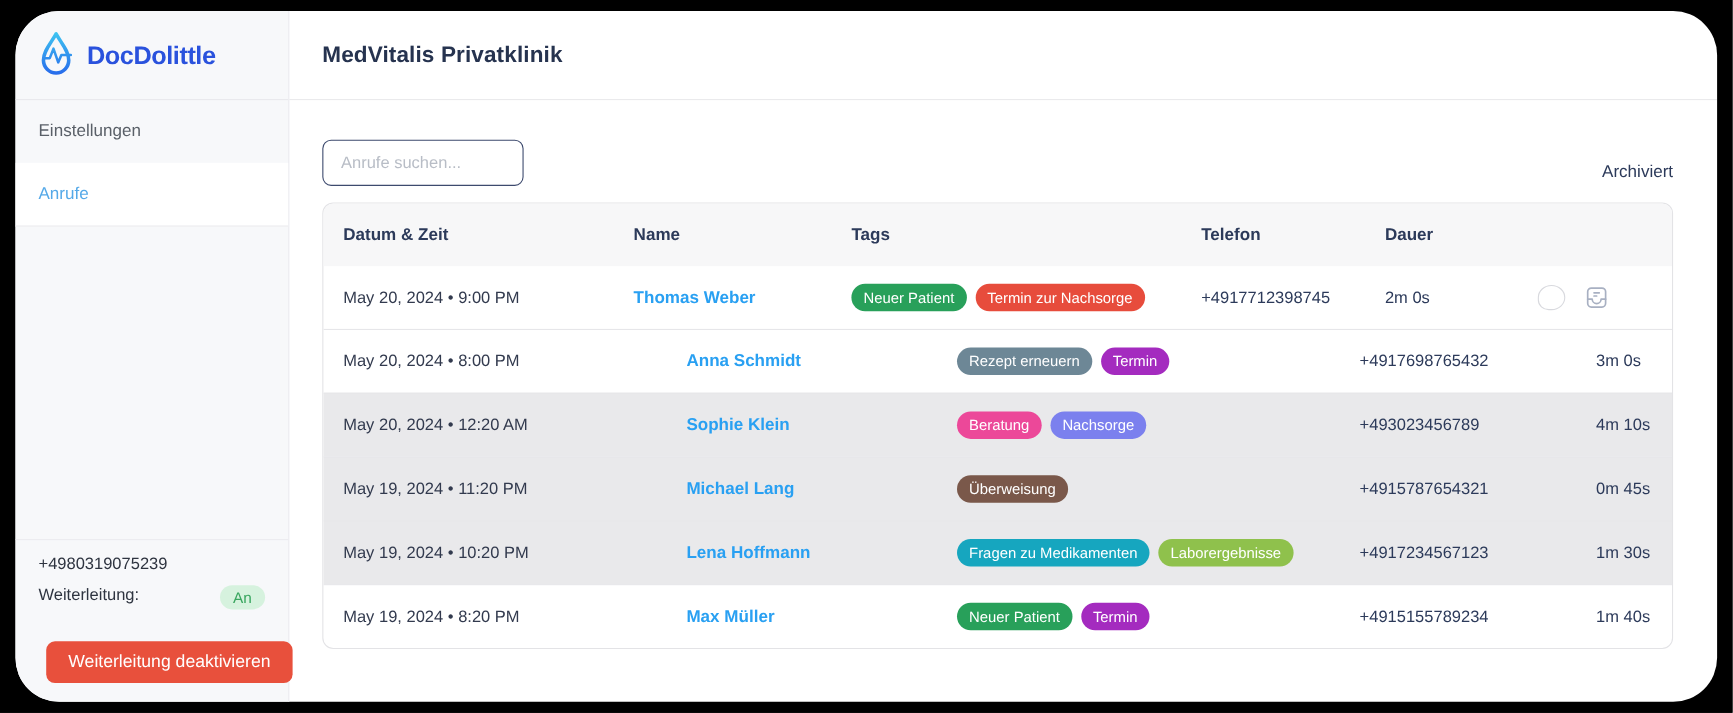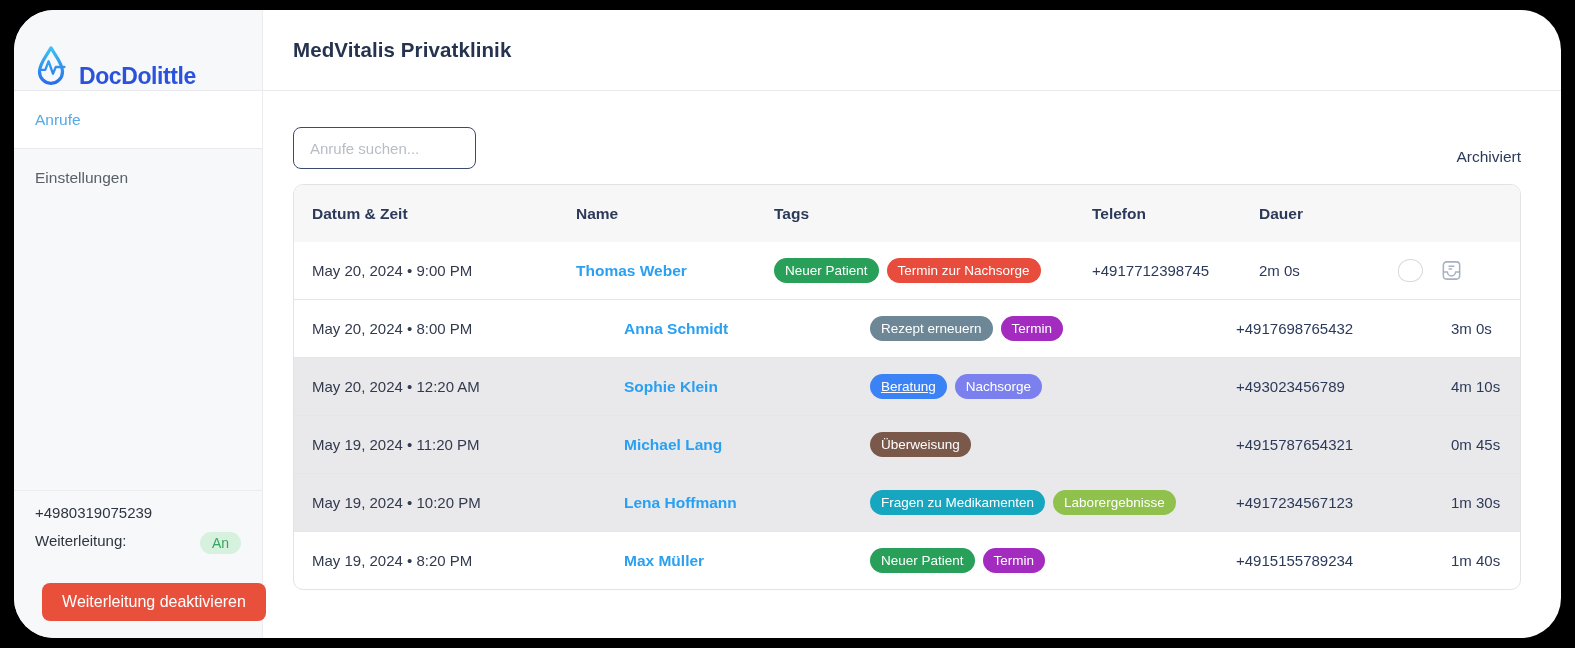--- a/index.html
+++ b/index.html
@@ -2,21 +2,21 @@
 <html><head>
 <meta charset="utf-8">
 <style>
   html,body{margin:0;padding:0;background:#000;width:1575px;height:648px;overflow:hidden;
     font-family:"Liberation Sans",sans-serif;-webkit-font-smoothing:antialiased;}
   .window{position:absolute;left:14px;top:10px;right:14px;bottom:10px;background:#fff;
     border-radius:40px;overflow:hidden;display:flex;}
   
   .sidebar{width:248px;min-width:248px;background:#f7f8fa;border-right:1px solid #ececf0;
     display:flex;flex-direction:column;}
-  .logo-area{height:80px;display:flex;align-items:flex-end;gap:9px;padding:0 18px;
+  .logo-area{height:80px;display:flex;align-items:center;gap:9px;padding:0 18px;
     border-bottom:1px solid #e9e9ed;}
   .brand{font-size:23px;font-weight:800;color:#2a52dd;letter-spacing:-0.4px;}
   .nav-item{padding:0 21px;height:57px;display:flex;align-items:center;font-size:15.5px;cursor:pointer;}
   .nav-item.active{background:#fff;color:#55a9e8;border-bottom:1px solid #e9e9ed;}
   .nav-item.inactive{color:#5a6068;}
   .sidebar-bottom{margin-top:auto;border-top:1px solid #eceapc;border-top:1px solid #ececf0;
     padding:13px 12px 17px;}
   .sb-phone{font-size:15px;color:#2e3440;padding:0 9px 11px;}
   .forward-row{display:flex;justify-content:space-between;padding:0 9px 29px;}
   .forward-label{font-size:15px;color:#2e3440;}
@@ -67,25 +67,25 @@
                 <stop offset="1" stop-color="#2563eb"></stop>
             </linearGradient>
           </defs>
           <path d="M19 4 C14 13 7 20 7 29 a12 12 0 0 0 24 0 C31 20 24 13 19 4 Z" stroke="url(#dropGrad)" stroke-width="3.4" stroke-linejoin="round"></path>
           <path d="M8 27 h5 l3.5 -9 l4.5 13 l3 -7 h9" stroke="url(#dropGrad)" stroke-width="2.4" fill="none" stroke-linecap="round" stroke-linejoin="round"></path>
         </svg>
       </span>
       <span class="brand">DocDolittle</span>
     </div>
     <nav>
+      <div class="nav-item inactive">
+        <span>Einstellungen</span>
+      </div>
       <div class="nav-item active">
         <span>Anrufe</span>
-      </div>
-      <div class="nav-item inactive">
-        <span>Einstellungen</span>
       </div>
     </nav>
     <div class="sidebar-bottom">
       <div class="sb-phone">+4980319075239</div>
       <div class="forward-row">
         <span class="forward-label">Weiterleitung:</span>
         <span class="status-badge">An</span>
       </div>
       <button class="danger-btn">Weiterleitung deaktivieren</button>
     </div>
@@ -148,21 +148,21 @@
                     <path d="M9.5 7.5h5M9.5 10.5h2.5"></path>
                     <path d="M3.5 13.5h4.3a4.2 4.2 0 0 0 8.4 0h4.3"></path>
                   </svg>
                 </div>
               </div>
             </div>
             <div class="trow shaded">
               <div class="cell-date">May 20, 2024 • 12:20 AM</div>
               <div class="cell-name">Sophie Klein</div>
               <div class="cell-tags">
-                <div class="tag" style="background: #3b82f6; text-decoration: underline;">Beratung</div>
+                <div class="tag" style="background: #ec4899;">Beratung</div>
                 <div class="tag" style="background: rgb(123, 128, 238);">Nachsorge</div>
               </div>
               <div class="cell-phone">+493023456789</div>
               <div class="cell-duration">4m 10s</div>
               <div class="row-icons">
                 <div class="bubble-icon"></div>
                 <div class="archive-icon">
                   <svg width="23" height="23" viewBox="0 0 24 24" fill="none" stroke="#a8b0c2" stroke-width="1.6" stroke-linecap="round" stroke-linejoin="round">
                     <rect x="3.5" y="3" width="17" height="18" rx="3.5"></rect>
                     <path d="M9.5 7.5h5M9.5 10.5h2.5"></path>

